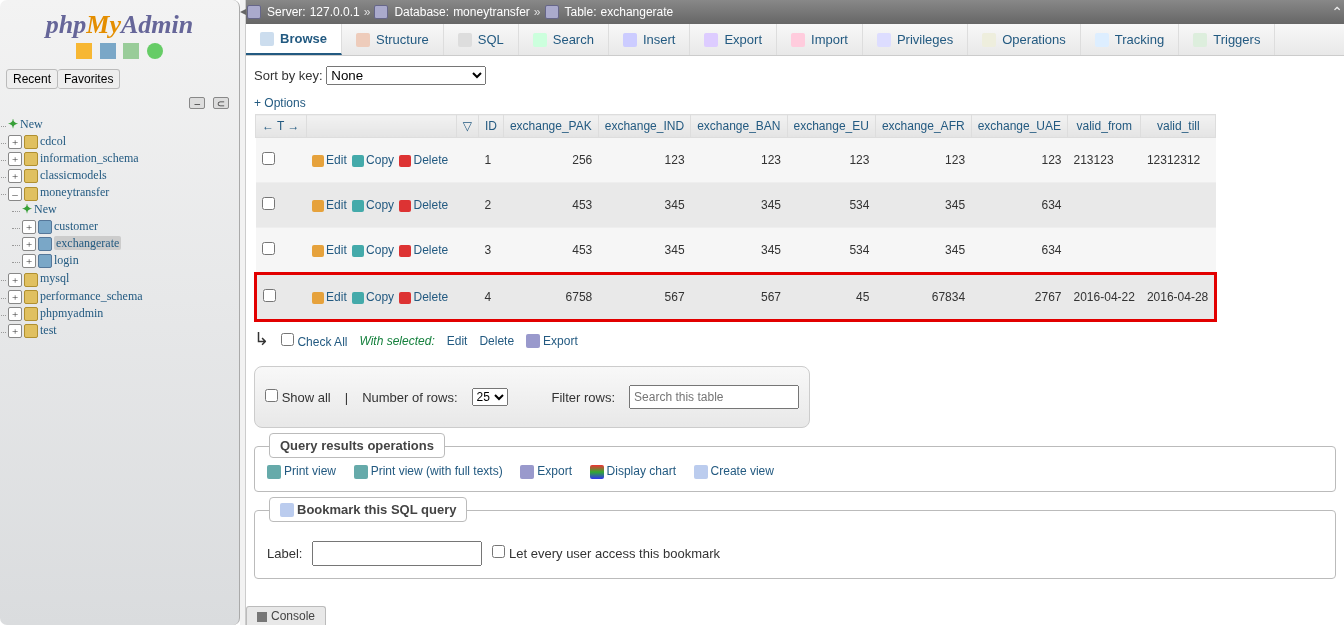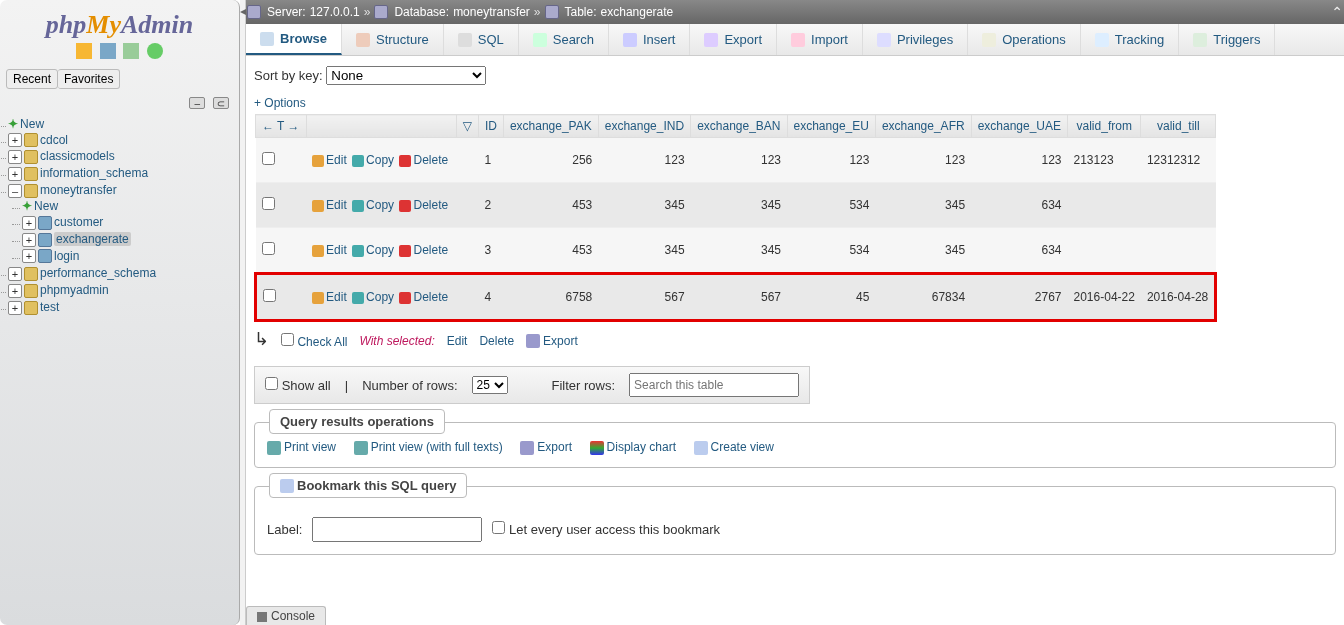--- a/index.html
+++ b/index.html
@@ -16,21 +16,21 @@
   .mini-icon { display:inline-block; width:16px; height:16px; margin:0 2px; vertical-align:middle; }
 
   .recent-fav { margin: 4px 6px; }
   .recent-fav button { font-size: 12px; padding: 2px 6px; border:1px solid #bbb; background:#eee; border-radius:3px; cursor:pointer; }
   .recent-fav button + button { border-left:none; }
 
   .collapse-icons { text-align:right; padding:2px 10px; }
   .collapse-icons span{display:inline-block;width:16px;height:12px;border:1px solid #888;border-radius:2px;background:#ddd;margin-left:4px;font-size:10px;text-align:center;line-height:12px;}
 
   #tree { padding: 4px 4px 4px 6px; font-size:12px; }
-  #tree ul { list-style:none; padding-left: 14px; }
+  #tree ul { list-style:none; padding-left: 14px; font-family: Liberation Serif, serif; }
   #tree > ul { padding-left: 2px; }
   #tree li { padding: 1px 0; white-space:nowrap; position:relative; }
   #tree li::before{ content:""; position:absolute; left:-10px; top:10px; width:8px; border-top:1px dotted #999; }
   .node-icon { display:inline-block; width:14px; height:14px; border:1px solid #888; background:#fff; text-align:center; line-height:12px; font-size:11px; margin-right:2px; vertical-align:middle; border-radius:2px;}
   .db-icon,.tbl-icon{display:inline-block;width:14px;height:14px;margin-right:2px;vertical-align:middle;}
   .db-icon{background:#e0c060;border:1px solid #b09030;border-radius:2px;}
   .tbl-icon{background:#7aa7c7;border:1px solid #557799;border-radius:2px;}
   #tree li.selected > .label-wrap { background:#ccc; border-radius:2px; padding:0 2px;}
   .new-starlet{color:#38a038;font-weight:bold;margin-right:2px;}
 
@@ -71,23 +71,23 @@
   .row-actions a{ margin-right:2px; }
   .row-actions .act-icon{display:inline-block;width:12px;height:12px;vertical-align:middle;margin-right:2px;border-radius:2px;}
   .ic-edit{background:#e6a23c;}
   .ic-copy{background:#4aa;}
   .ic-del{background:#d33;border-radius:50%;}
   .arrow-col{color:#666;}
   .highlight-box{ border:3px solid #e20000; }
 
   .check-all-row{ padding:8px 0; display:flex; align-items:center; gap:12px; font-size:12px;}
   .check-all-row .arrow{font-size:18px;display:inline-block;transform:translateY(-2px);}
-  .with-sel{font-style:italic;color:#be185d;}
-
-  .toolbar-box{ background:linear-gradient(#f8f8f8,#e8e8e8); border:1px solid #ccc; border-radius:0; padding:6px 10px; display:flex; align-items:center; gap:14px; margin:6px 0; width:fit-content;}
+  .with-sel{font-style:italic;color:#15803d;}
+
+  .toolbar-box{ background:linear-gradient(#f8f8f8,#e8e8e8); border:1px solid #ccc; border-radius:8px; padding:18px 10px; display:flex; align-items:center; gap:14px; margin:6px 0; width:fit-content;}
   .toolbar-box select{font-size:12px;}
   .toolbar-box input[type=text]{font-size:12px;padding:3px;width:170px;}
 
   fieldset{ border:1px solid #bbb; border-radius:4px; margin:18px 0 10px; padding:16px 12px 12px; position:relative;}
   fieldset legend{ position:absolute; top:-14px; left:14px; background:#fff; border:1px solid #bbb; border-radius:4px; padding:4px 10px; font-weight:bold; color:#444;}
   fieldset .links a{ margin-right:14px; font-size:12px;}
   .fs-icon{display:inline-block;width:14px;height:14px;vertical-align:middle;margin-right:3px;border-radius:2px;}
   .i-print{background:#6aa;} .i-printfull{background:#6aa;} .i-export2{background:#99c;} .i-chart{background:linear-gradient(#e33,#3a3,#33e);}
   .i-view{background:#bce;}
 
@@ -116,28 +116,29 @@
     <button>Recent</button><button>Favorites</button>
   </div>
   <div class="collapse-icons">
     <span>–</span>
     <span>⊂</span>
   </div>
   <div id="tree">
       <ul>
         <li><span class="new-starlet">✦</span><a>New</a></li>
         <li><span class="node-icon">+</span><span class="db-icon"></span><span class="label-wrap"><a>cdcol</a></span></li>
+        <li><span class="node-icon">+</span><span class="db-icon"></span><span class="label-wrap"><a>information_schema</a></span></li>
         <li><span class="node-icon">+</span><span class="db-icon"></span><span class="label-wrap"><a>classicmodels</a></span></li>
-        <li><span class="node-icon">+</span><span class="db-icon"></span><span class="label-wrap"><a>information_schema</a></span></li>
         <li><span class="node-icon">–</span><span class="db-icon"></span><span class="label-wrap"><a>moneytransfer</a></span><ul>
             <li><span class="new-starlet">✦</span><span class="label-wrap"><a>New</a></span></li>
             <li><span class="node-icon">+</span><span class="tbl-icon"></span><span class="label-wrap"><a>customer</a></span></li>
             <li class="selected"><span class="node-icon">+</span><span class="tbl-icon"></span><span class="label-wrap"><a>exchangerate</a></span></li>
             <li><span class="node-icon">+</span><span class="tbl-icon"></span><span class="label-wrap"><a>login</a></span></li>
           </ul></li>
+        <li><span class="node-icon">+</span><span class="db-icon"></span><span class="label-wrap"><a>mysql</a></span></li>
         <li><span class="node-icon">+</span><span class="db-icon"></span><span class="label-wrap"><a>performance_schema</a></span></li>
         <li><span class="node-icon">+</span><span class="db-icon"></span><span class="label-wrap"><a>phpmyadmin</a></span></li>
         <li><span class="node-icon">+</span><span class="db-icon"></span><span class="label-wrap"><a>test</a></span></li>
       </ul>
     </div>
 </div>
 
 <div id="divider">
     <div class="handle">◂</div>
   </div>

